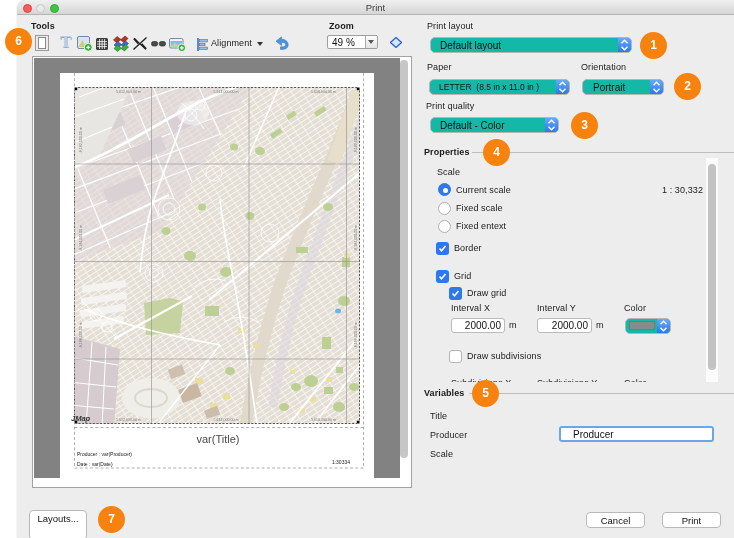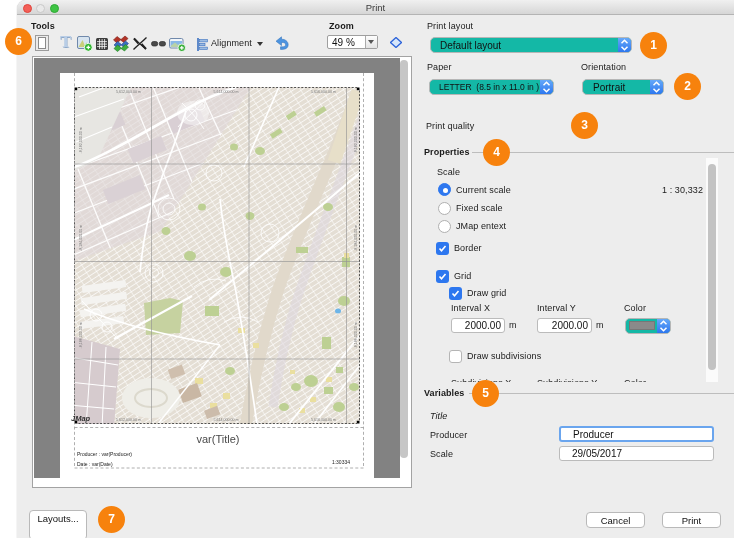--- a/index.html
+++ b/index.html
@@ -330,47 +330,53 @@
 
   <div class="lbl" style="left:410px;top:21px;">Print layout</div>
   <div class="dd" style="left:413px;top:37px;width:202px;">Default layout<span class="step">
           <svg width="9" height="12" viewBox="0 0 9 12">
             <path d="M1.5 4.2 L4.5 1.2 L7.5 4.2" fill="none" stroke="#fff" stroke-width="1.5"></path>
             <path d="M1.5 7.8 L4.5 10.8 L7.5 7.8" fill="none" stroke="#fff" stroke-width="1.5"></path>
           </svg>
         </span></div>
 
   <div class="lbl" style="left:410px;top:62px;">Paper</div>
-  <div class="dd" style="left:412px;top:79px;width:125px;font-size:8.5px;overflow:hidden;">LETTER&nbsp; (8.5 in x 11.0 in )<span class="step">
+  <div class="dd" style="left:412px;top:79px;width:141px;font-size:8.5px;overflow:hidden;">LETTER&nbsp; (8.5 in x 11.0 in )<span class="step">
           <svg width="9" height="12" viewBox="0 0 9 12">
             <path d="M1.5 4.2 L4.5 1.2 L7.5 4.2" fill="none" stroke="#fff" stroke-width="1.5"></path>
             <path d="M1.5 7.8 L4.5 10.8 L7.5 7.8" fill="none" stroke="#fff" stroke-width="1.5"></path>
           </svg>
         </span></div>
   <div class="lbl" style="left:564px;top:62px;">Orientation</div>
   <div class="dd" style="left:565px;top:79px;width:82px;text-align:left;padding-left:10px;">Portrait<span class="step">
           <svg width="9" height="12" viewBox="0 0 9 12">
             <path d="M1.5 4.2 L4.5 1.2 L7.5 4.2" fill="none" stroke="#fff" stroke-width="1.5"></path>
             <path d="M1.5 7.8 L4.5 10.8 L7.5 7.8" fill="none" stroke="#fff" stroke-width="1.5"></path>
           </svg>
         </span></div>
 
-  <div class="lbl" style="left:409px;top:101px;margin-top:20px;">Print quality</div>
+  <div class="lbl" style="left:409px;top:101px;">Print quality</div>
+  <div class="dd" style="left:413px;top:117px;width:129px;">Default - Color<span class="step">
+          <svg width="9" height="12" viewBox="0 0 9 12">
+            <path d="M1.5 4.2 L4.5 1.2 L7.5 4.2" fill="none" stroke="#fff" stroke-width="1.5"></path>
+            <path d="M1.5 7.8 L4.5 10.8 L7.5 7.8" fill="none" stroke="#fff" stroke-width="1.5"></path>
+          </svg>
+        </span></div>
 
   <div class="lbl bold" style="left:407px;top:147px;">Properties</div>
   <div class="hline" style="left:455px;top:152px;width:262px;"></div>
 
   <div class="lbl" style="left:420px;top:167px;">Scale</div>
   <div class="radio sel" style="left:421px;top:183px;"></div>
   <div class="lbl" style="left:439px;top:185px;">Current scale</div>
   <div class="lbl" style="left:600px;top:185px;width:86px;text-align:right;">1 : 30,332</div>
   <div class="radio" style="left:421px;top:202px;"></div>
   <div class="lbl" style="left:439px;top:203px;">Fixed scale</div>
   <div class="radio" style="left:421px;top:220px;"></div>
-  <div class="lbl" style="left:439px;top:221px;">JMap entext</div>
+  <div class="lbl" style="left:439px;top:221px;">Fixed entext</div>
 
   <div class="cb" style="left:419px;top:242px;">
         <svg width="11" height="11" viewBox="0 0 11 11">
           <path d="M2.5 5.5 L4.5 7.7 L8.5 3" fill="none" stroke="#fff" stroke-width="1.6"></path>
         </svg>
       </div>
   <div class="lbl" style="left:437px;top:243px;">Border</div>
 
   <div class="cb" style="left:419px;top:270px;">
         <svg width="11" height="11" viewBox="0 0 11 11">
@@ -407,25 +413,24 @@
   <div class="lbl" style="left:434px;top:378px;">Subdivisions X</div>
   <div class="lbl" style="left:520px;top:378px;">Subdivisions Y</div>
   <div class="lbl" style="left:607px;top:378px;">Color</div>
   <div style="position:absolute;left:407px;top:382px;width:310px;height:7px;background:#ededed;"></div>
 
   <div style="position:absolute;left:689px;top:158px;width:12px;height:224px;background:#fbfbfb;"></div>
   <div style="position:absolute;left:691px;top:164px;width:8px;height:206px;background:#c3c3c3;border-radius:4px;"></div>
 
   <div class="lbl bold" style="left:407px;top:388px;">Variables</div>
   <div class="hline" style="left:452px;top:393px;width:265px;"></div>
-  <div class="lbl" style="left:413px;top:411px;font-style:italic;">Title</div>
+  <div class="lbl" style="left:413px;top:411px;">Title</div>
   <div class="lbl" style="left:413px;top:430px;">Producer</div>
   <div class="inp" style="left:542px;top:426px;width:155px;border:2px solid #6aa5ee;height:16px;">Producer</div>
   <div class="lbl" style="left:413px;top:449px;">Scale</div>
-  <div class="inp" style="left:542px;top:446px;width:155px;">29/05/2017</div>
 
   <div class="btn" style="left:12px;top:510px;width:58px;height:30px;line-height:16px;">Layouts...</div>
   <div class="btn" style="left:569px;top:512px;width:59px;height:16px;line-height:15px;">Cancel</div>
   <div class="btn" style="left:645px;top:512px;width:59px;height:16px;line-height:15px;">Print</div>
 </div>
 
 <div class="badge" style="left:5px;top:28px;">6</div>
 <div class="badge" style="left:640px;top:32px;">1</div>
 <div class="badge" style="left:674px;top:73px;">2</div>
 <div class="badge" style="left:571px;top:112px;">3</div>

